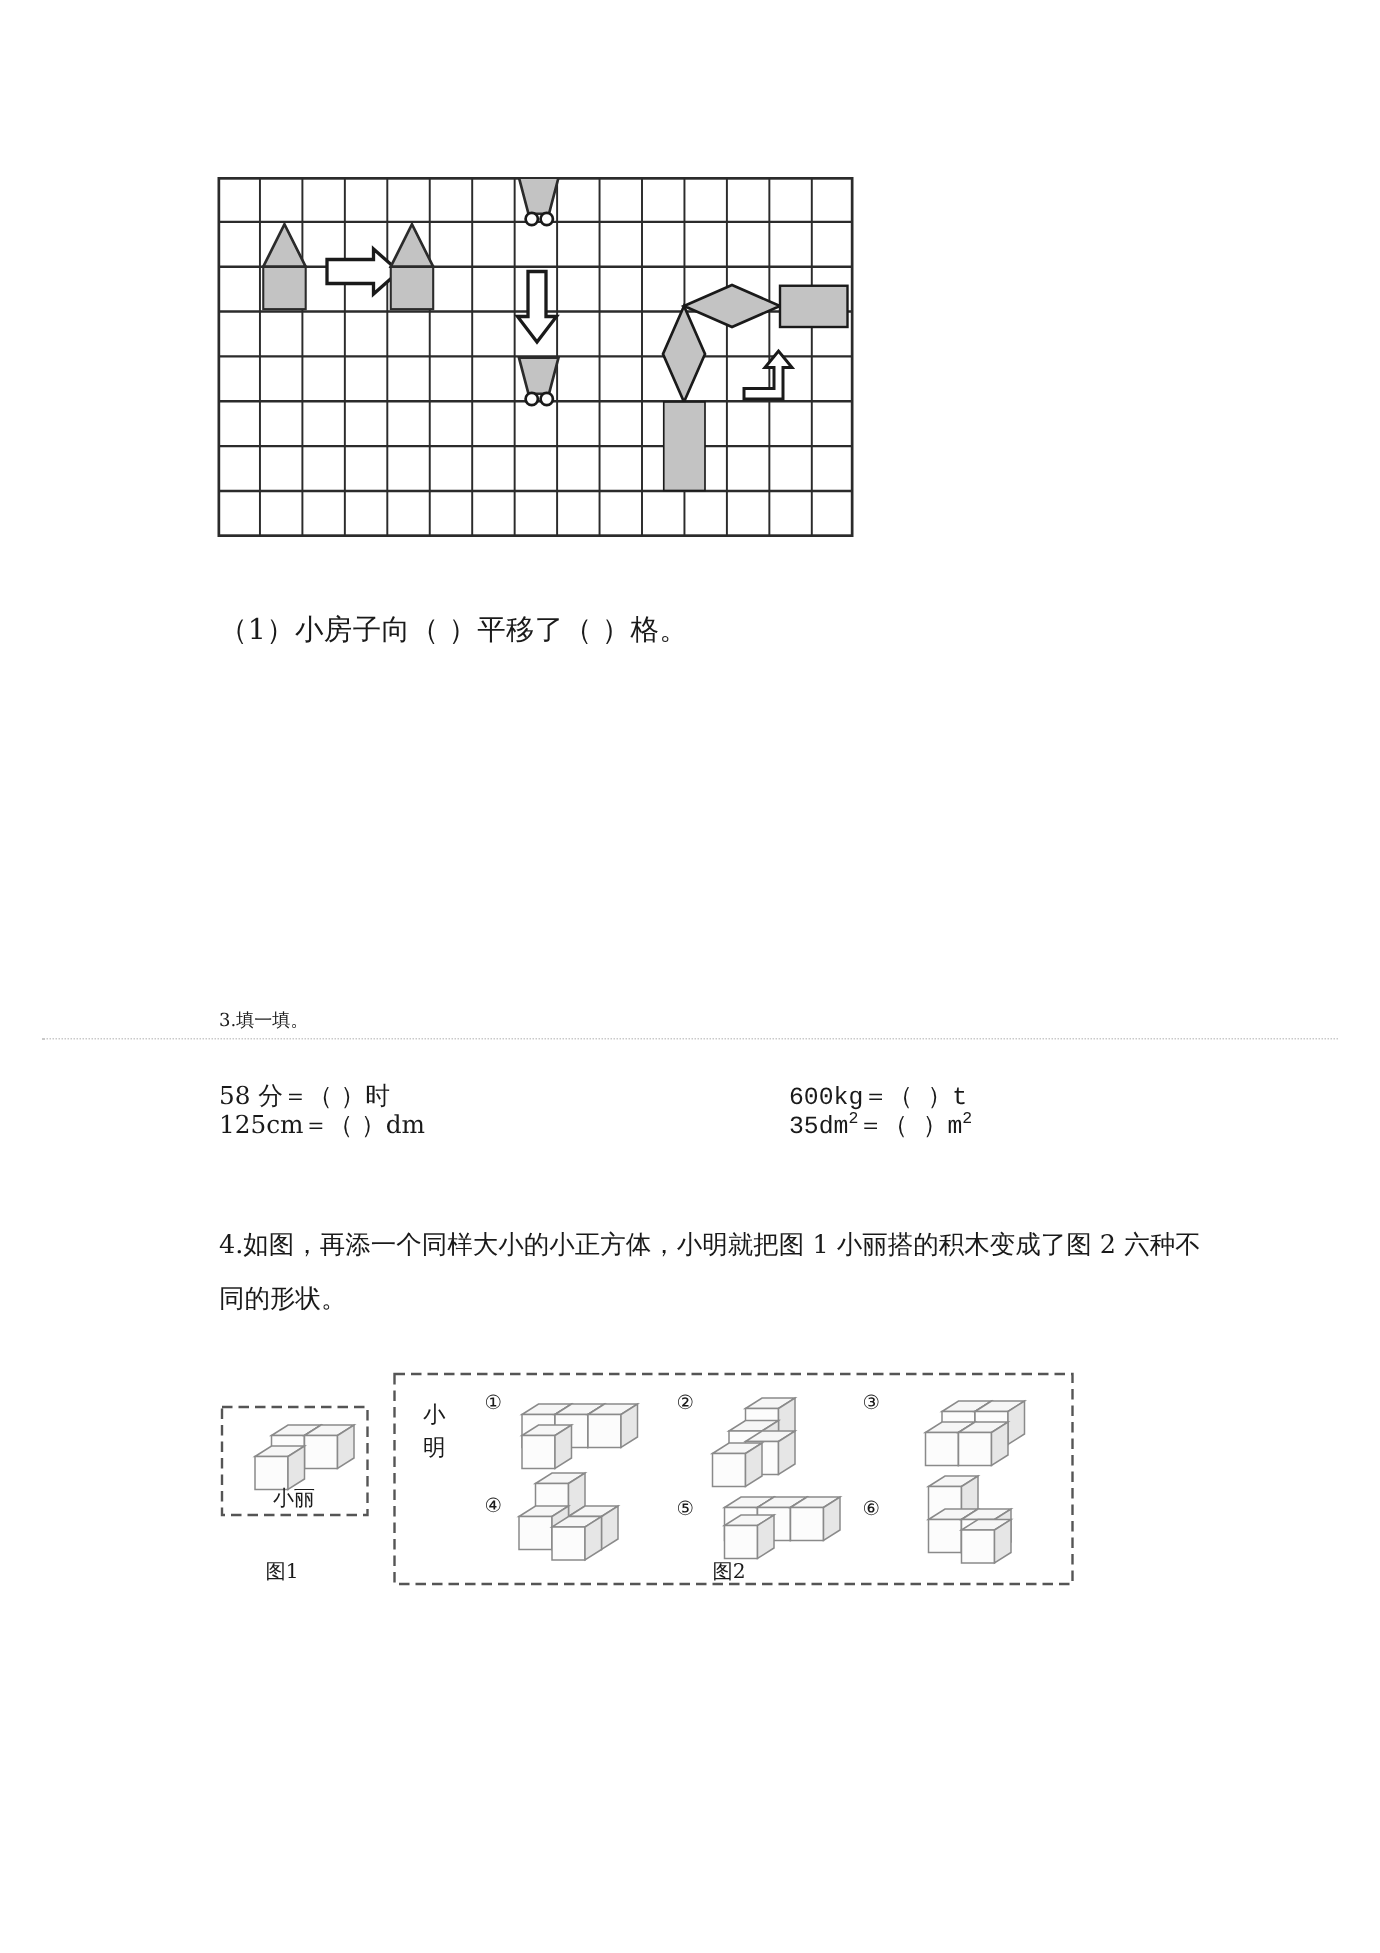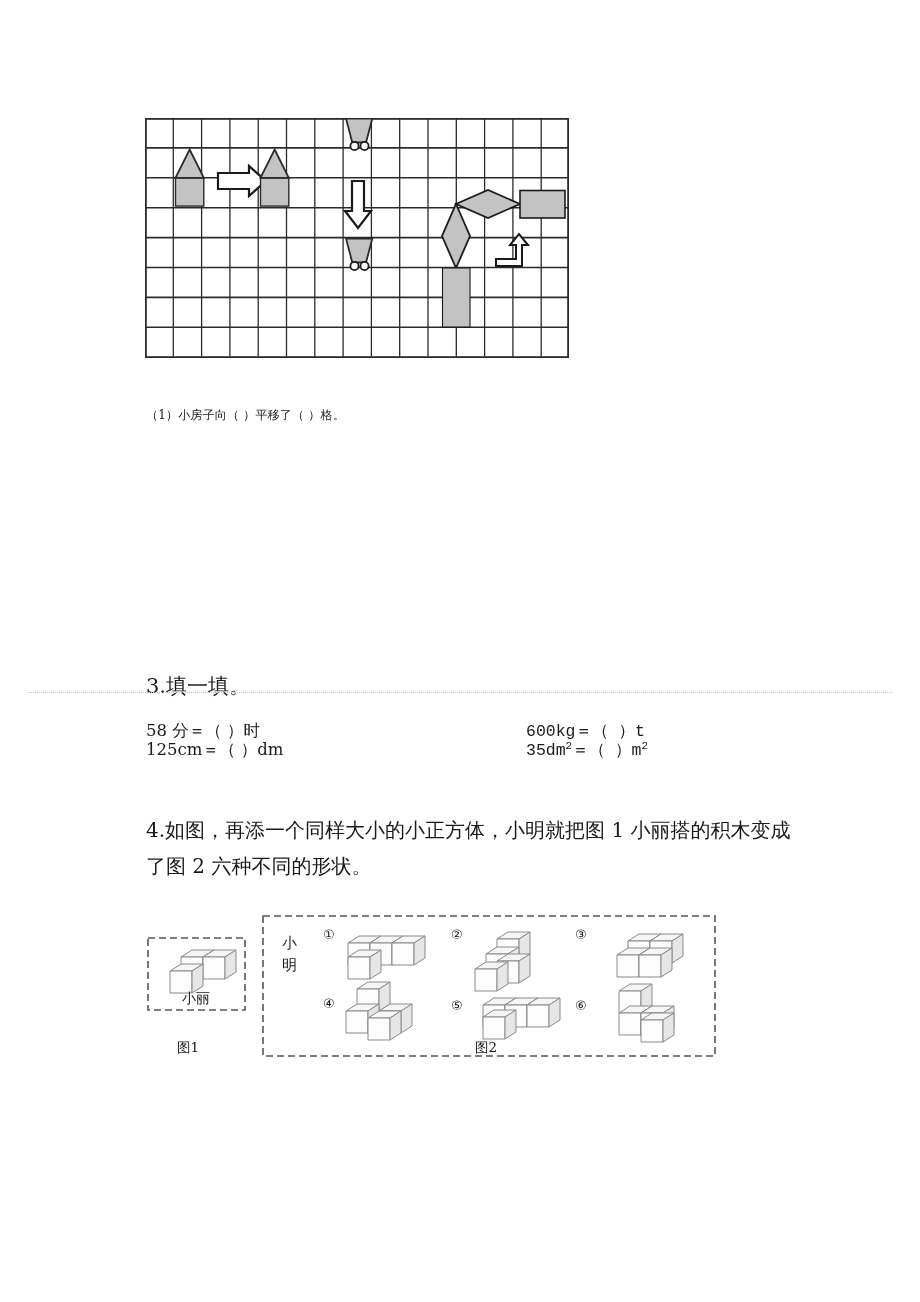--- a/index.html
+++ b/index.html
@@ -28,34 +28,34 @@
     left: 145px;
     top: 118px;
     width: 424px;
     height: 240px;
   }
   .grid-figure svg { display: block; }
 
   
   .qline {
     position: absolute;
-    font-size: 12px;
+    font-size: 19px;
     letter-spacing: 0.2px;
     white-space: nowrap;
     font-family: "DejaVu Serif", "Liberation Serif", serif;
   }
   .q-sub1 { left: 146px; top: 407px; }
   .q-sub2 { left: 146px; top: 497px; }
   .q-sub3 { left: 146px; top: 586px; }
 
   .q3-head {
     position: absolute;
     left: 146px;
     top: 672px;
-    font-size: 21px;
+    font-size: 12px;
     white-space: nowrap;
     font-family: "DejaVu Serif", "Liberation Serif", serif;
   }
   .dot-rule {
     position: absolute;
     left: 28px;
     top: 692px;
     width: 864px;
     height: 1px;
     border-top: 1px dotted #c9c9c9;
@@ -69,21 +69,21 @@
   .conv-row1 { left: 146px; top: 720px; }
   .conv-row2 { left: 146px; top: 739px; }
   .conv-col2 { position: absolute; left: 380px; font-family: Liberation Mono, monospace; }
   .conv-row .sup { font-size: 11px; vertical-align: super; }
 
   .q4-head {
     position: absolute;
     left: 146px;
     top: 812px;
     width: 660px;
-    font-size: 20px;
+    font-size: 17px;
     line-height: 36px;
     font-family: "DejaVu Serif", "Liberation Serif", serif;
   }
 
   
   .cube-figure {
     position: absolute;
     left: 145px;
     top: 910px;
     width: 580px;

